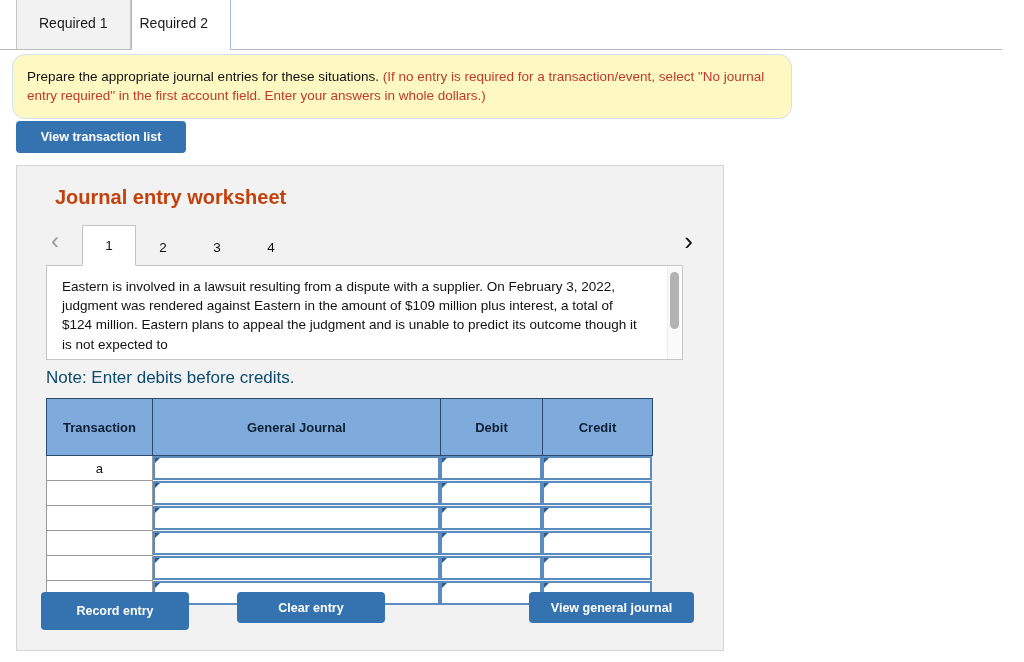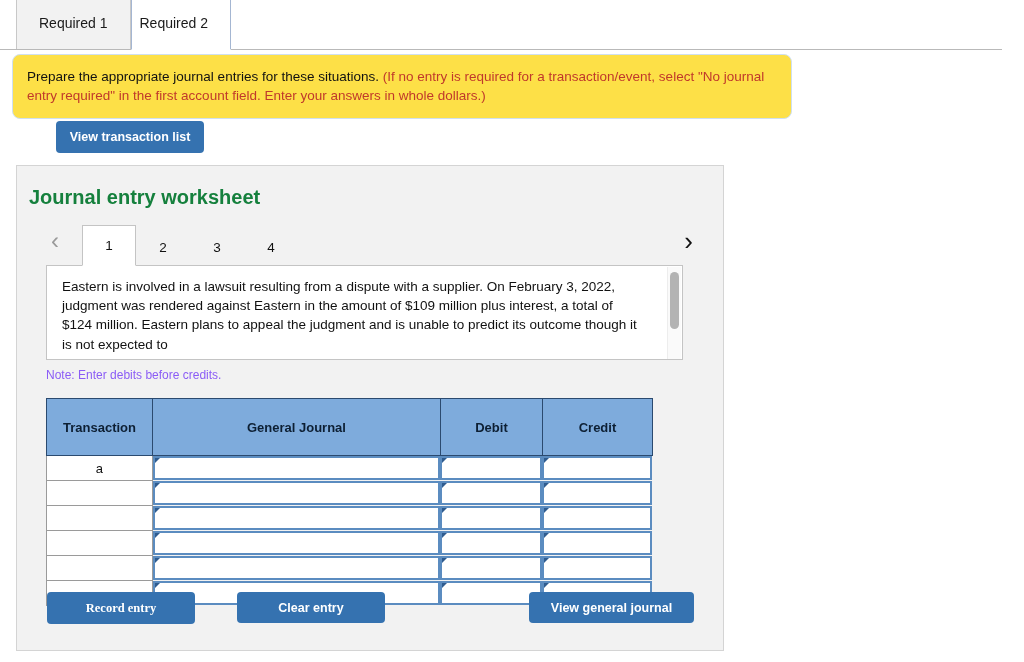--- a/index.html
+++ b/index.html
@@ -59,23 +59,23 @@
   }
 
   
   .instr-banner {
     position: absolute;
     left: 12px;
     top: 54px;
     width: 780px;
     box-sizing: border-box;
     padding: 12px 14px 13px 14px;
-    background: #fde047;
+    background: #fef9c3;
     border: 1px solid #cfe0f0;
-    border-radius: 8px;
+    border-radius: 13px;
     font-size: 13.5px;
     line-height: 19px;
     color: #111111;
   }
   .instr-red { color: #c0392b; }
 
   
   .btn {
     display: inline-flex;
     align-items: center;
@@ -87,43 +87,42 @@
     border: none;
     border-radius: 4px;
     cursor: pointer;
     font-family: "Liberation Sans", sans-serif;
     white-space: nowrap;
   }
   #view-transaction-list {
     position: absolute;
     left: 16px;
     top: 121px;
-    width: 148px;
+    width: 170px;
     height: 32px;
-    margin-left: 40px;
   }
 
   
   .worksheet {
     position: absolute;
     left: 16px;
     top: 165px;
     width: 708px;
     height: 486px;
     box-sizing: border-box;
     background: #f2f2f2;
     border: 1px solid #d4d4d4;
   }
   .worksheet-title {
     position: absolute;
-    left: 12px;
+    left: 38px;
     top: 20px;
     font-size: 20px;
     font-weight: bold;
-    color: #15803d;
+    color: #c2410c;
   }
 
   
   .pager {
     position: absolute;
     left: 28px;
     top: 56px;
     width: 652px;
     height: 44px;
   }
@@ -212,22 +211,22 @@
     height: 57px;
     background: #b3b3b3;
     border-radius: 5px;
   }
 
   
   .note {
     position: absolute;
     left: 29px;
     top: 202px;
-    font-size: 12px;
-    color: #8b5cf6;
+    font-size: 17px;
+    color: #0c4a6e;
   }
 
   
   .jtable {
     position: absolute;
     left: 29px;
     top: 232px;
     border-collapse: collapse;
     table-layout: fixed;
   }
@@ -278,25 +277,24 @@
     top: 0;
     width: 0;
     height: 0;
     border-top: 5px solid #2f5c8f;
     border-right: 5px solid transparent;
   }
 
   
   #record-entry {
     position: absolute;
-    left: 30px;
+    left: 24px;
     top: 426px;
     width: 148px;
-    height: 32px;
-    font-family: Liberation Serif, serif;
+    height: 38px;
   }
   #clear-entry {
     position: absolute;
     left: 220px;
     top: 426px;
     width: 148px;
     height: 31px;
   }
   #view-general-journal {
     position: absolute;

